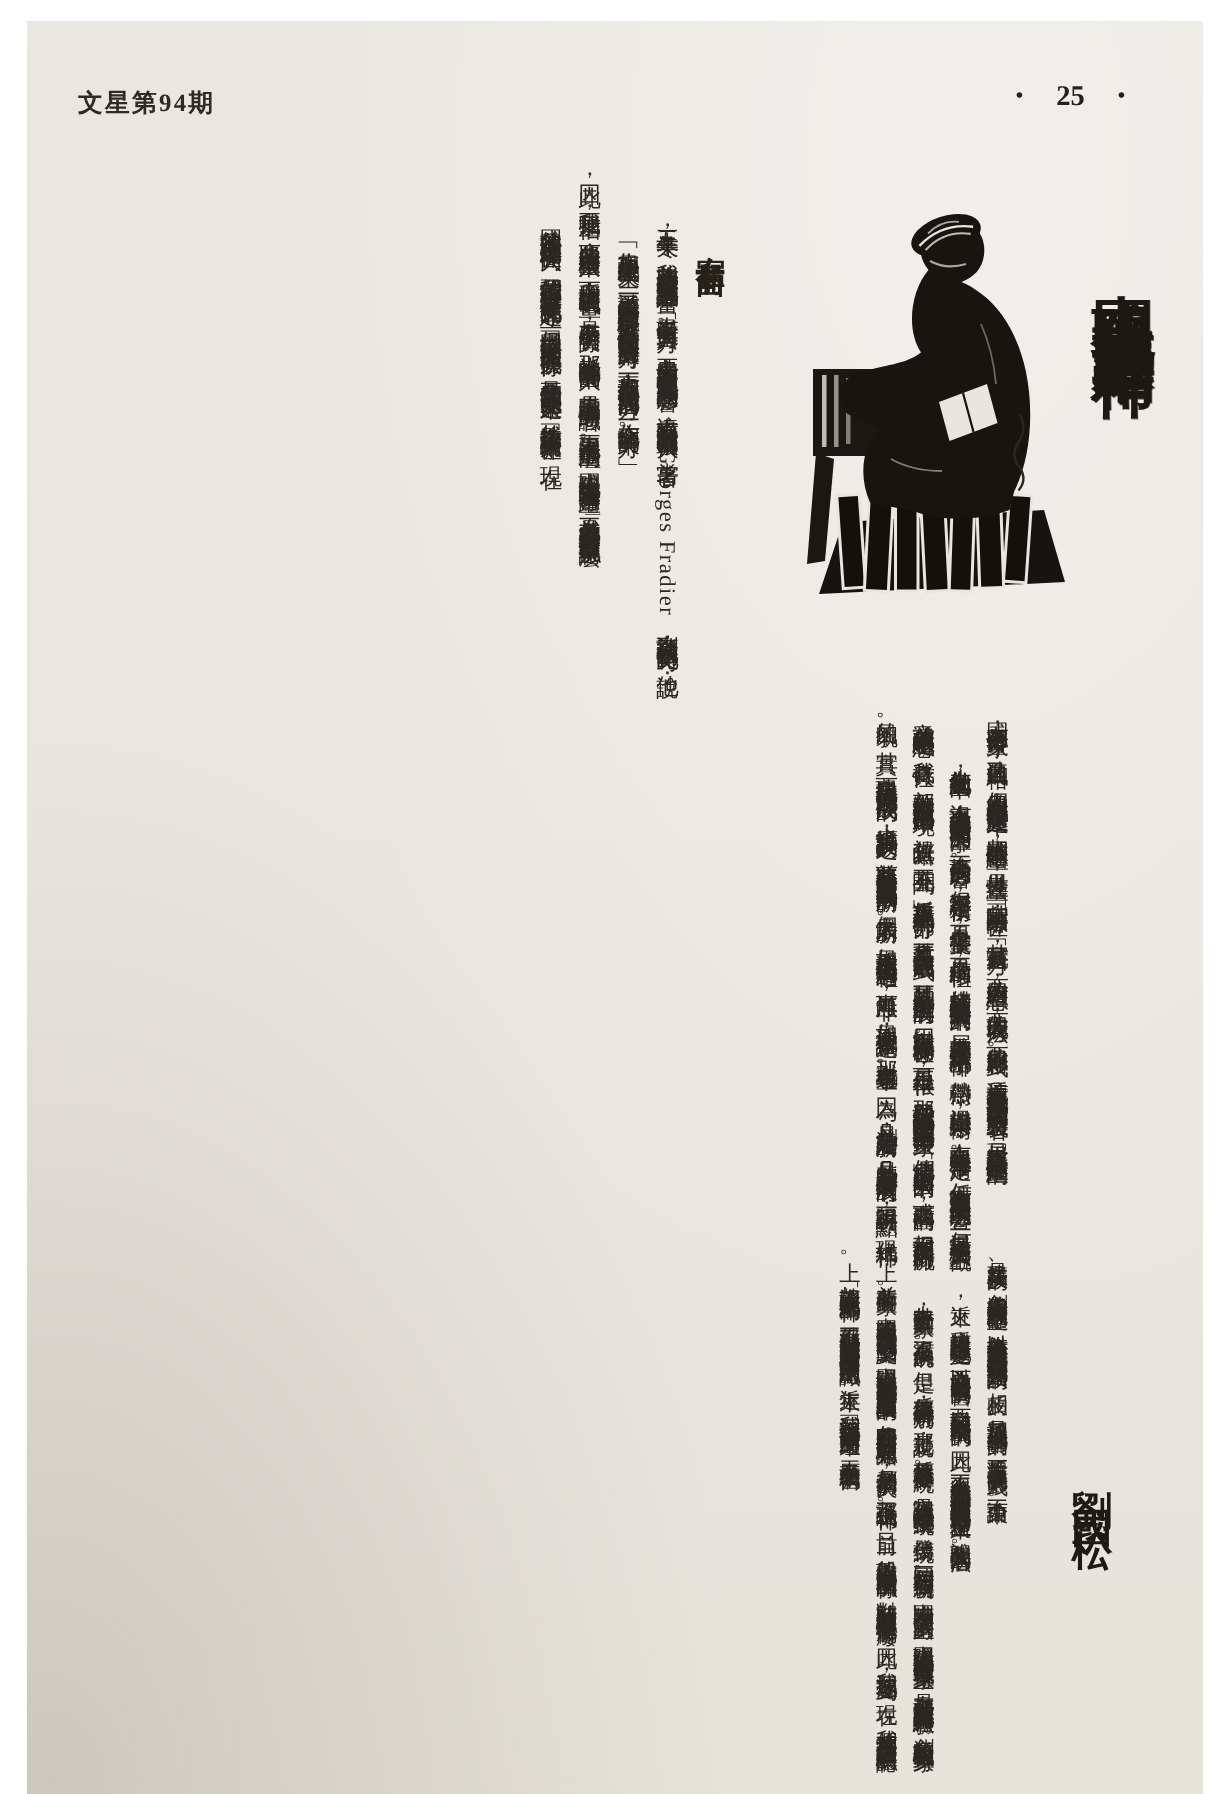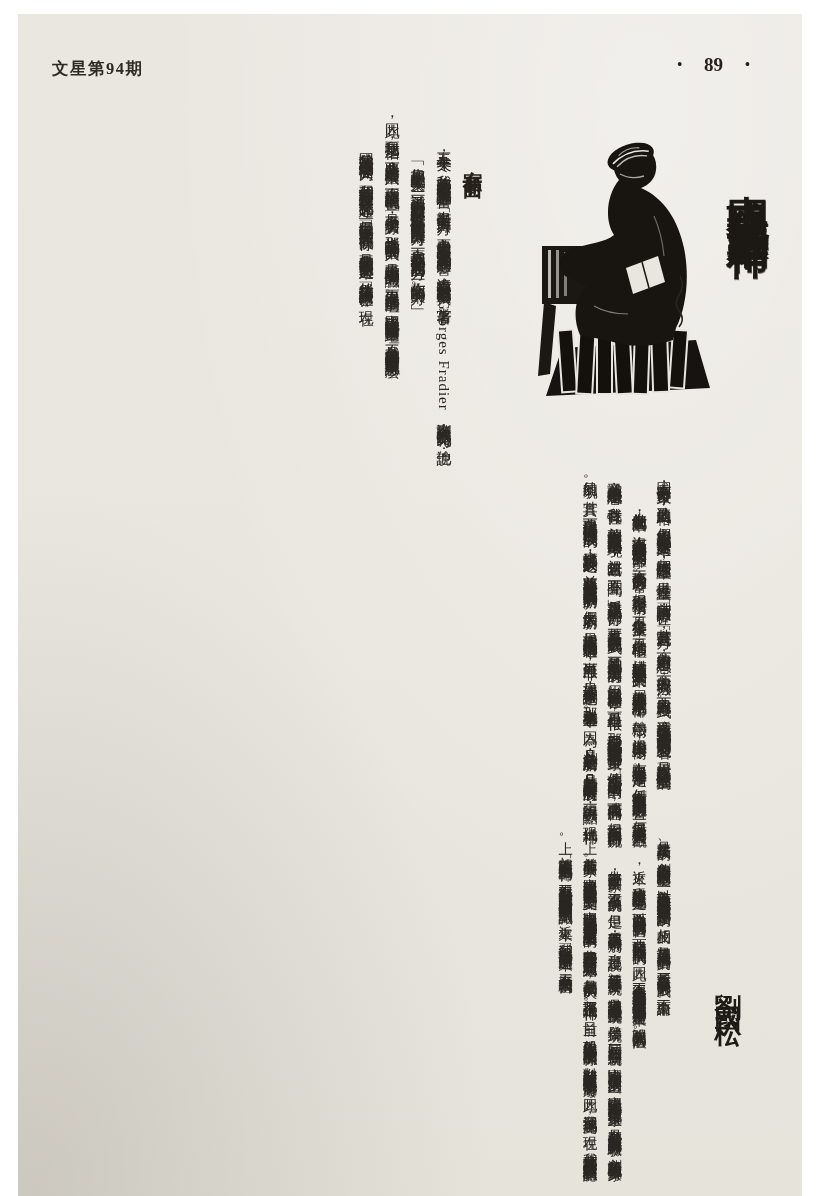--- a/index.html
+++ b/index.html
@@ -74,21 +74,21 @@
 </style>
 </head>
 <body>
 
 <div class="page">
 
   <div class="mag-title">文星第94期</div>
 
   <div class="page-num">
     <span class="bullet">•</span>
-    <span>89</span>
+    <span>25</span>
     <span class="bullet">•</span>
   </div>
 
   <div class="vtext main-title">中國現代畫的基本精神</div>
 
   <div class="vtext author">劉國松</div>
 
   <div class="illus">
     <svg width="186" height="292" viewBox="0 0 186 292" xmlns="http://www.w3.org/2000/svg">
 

